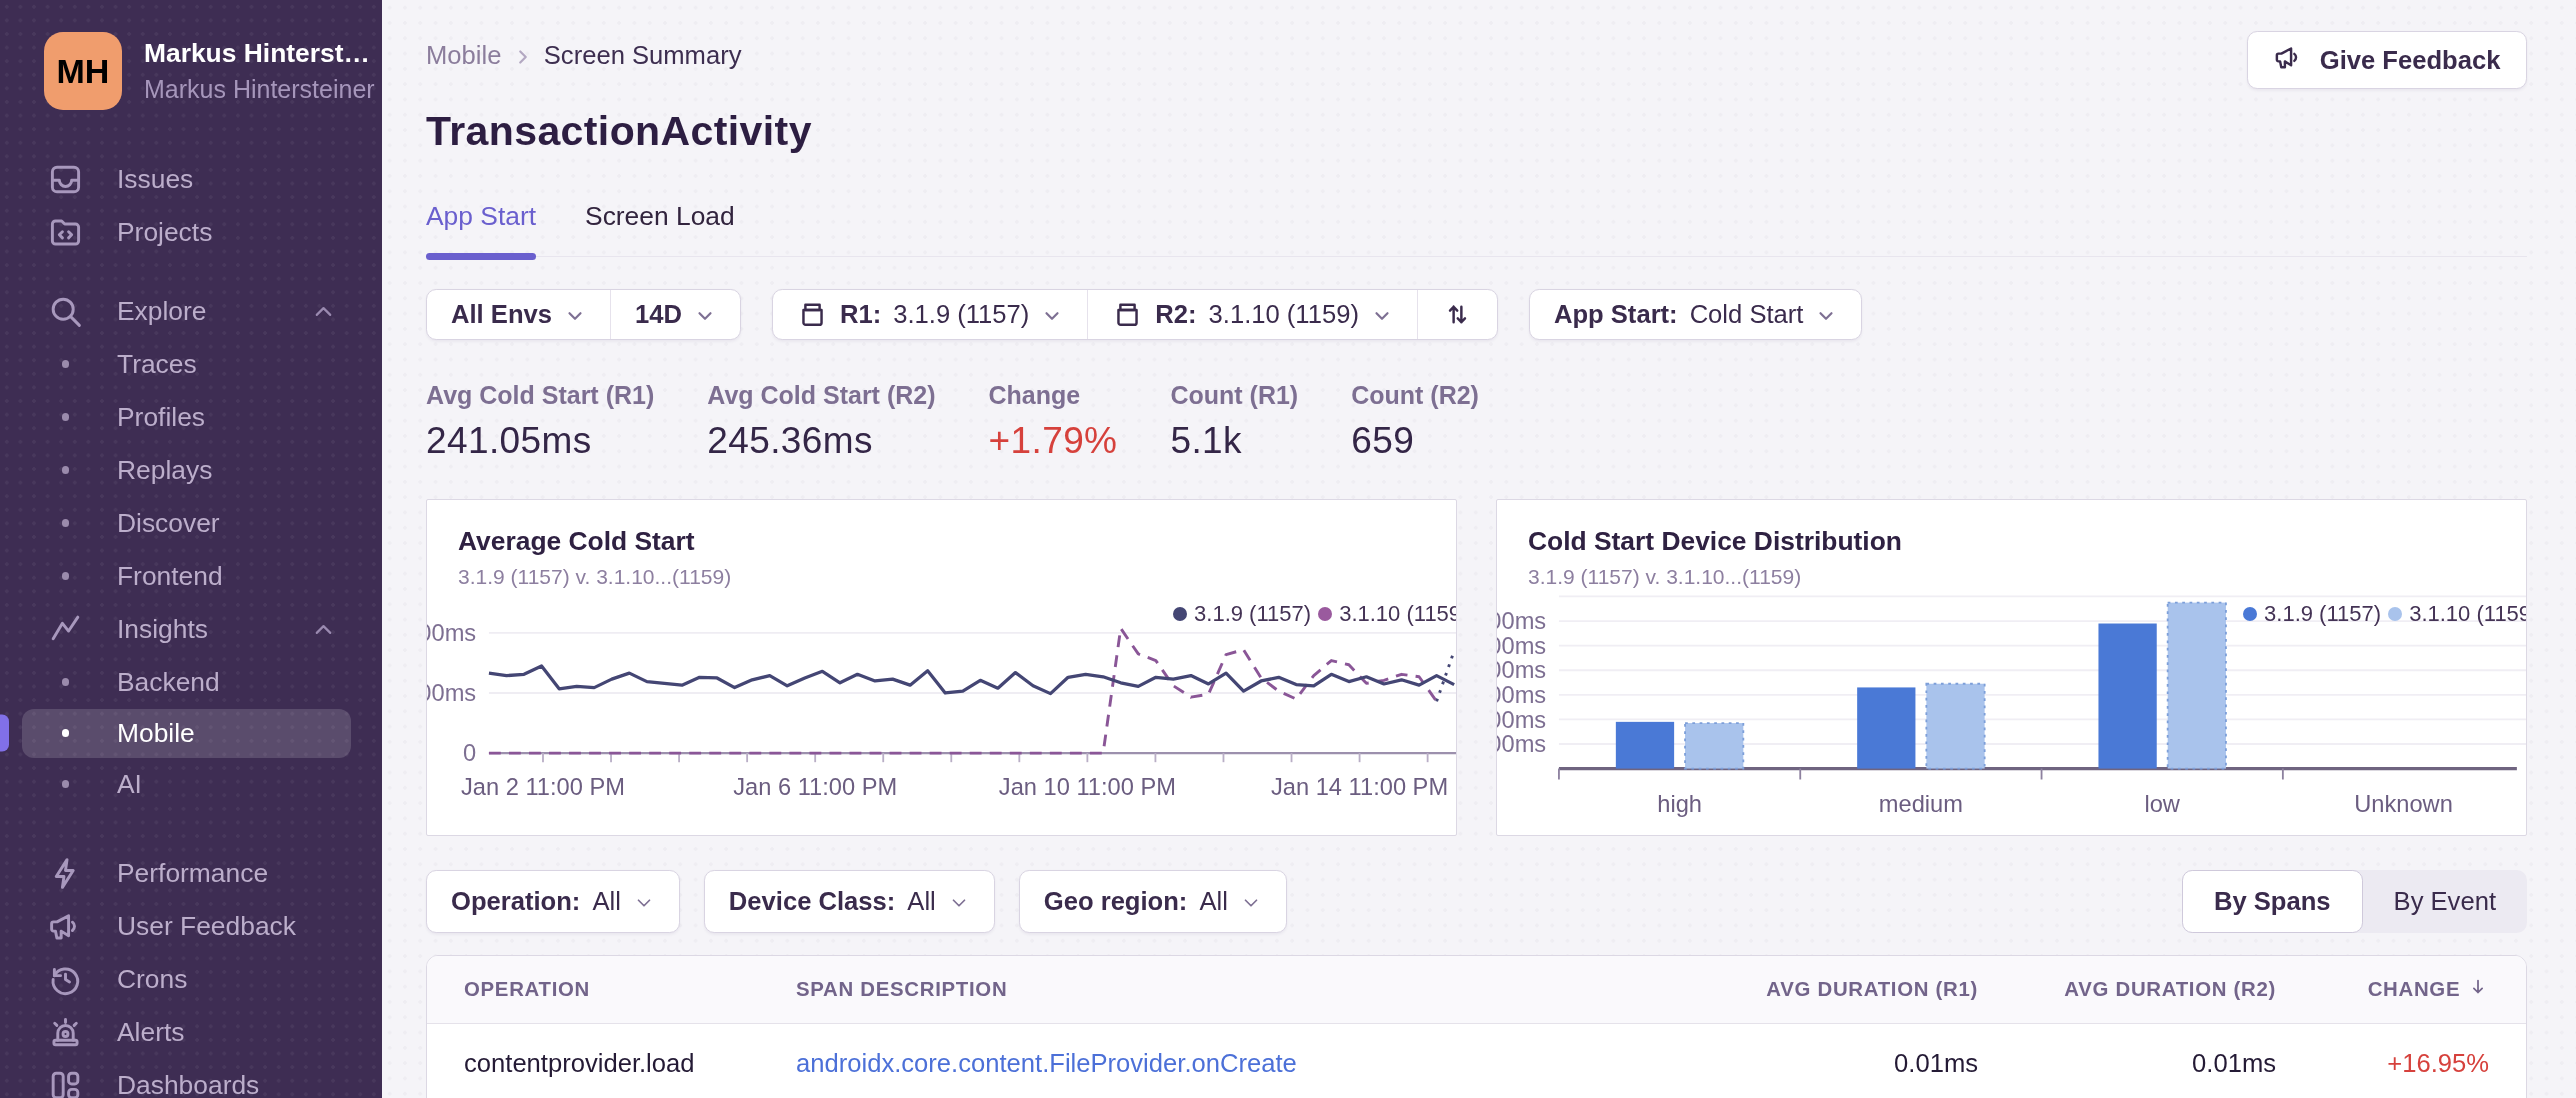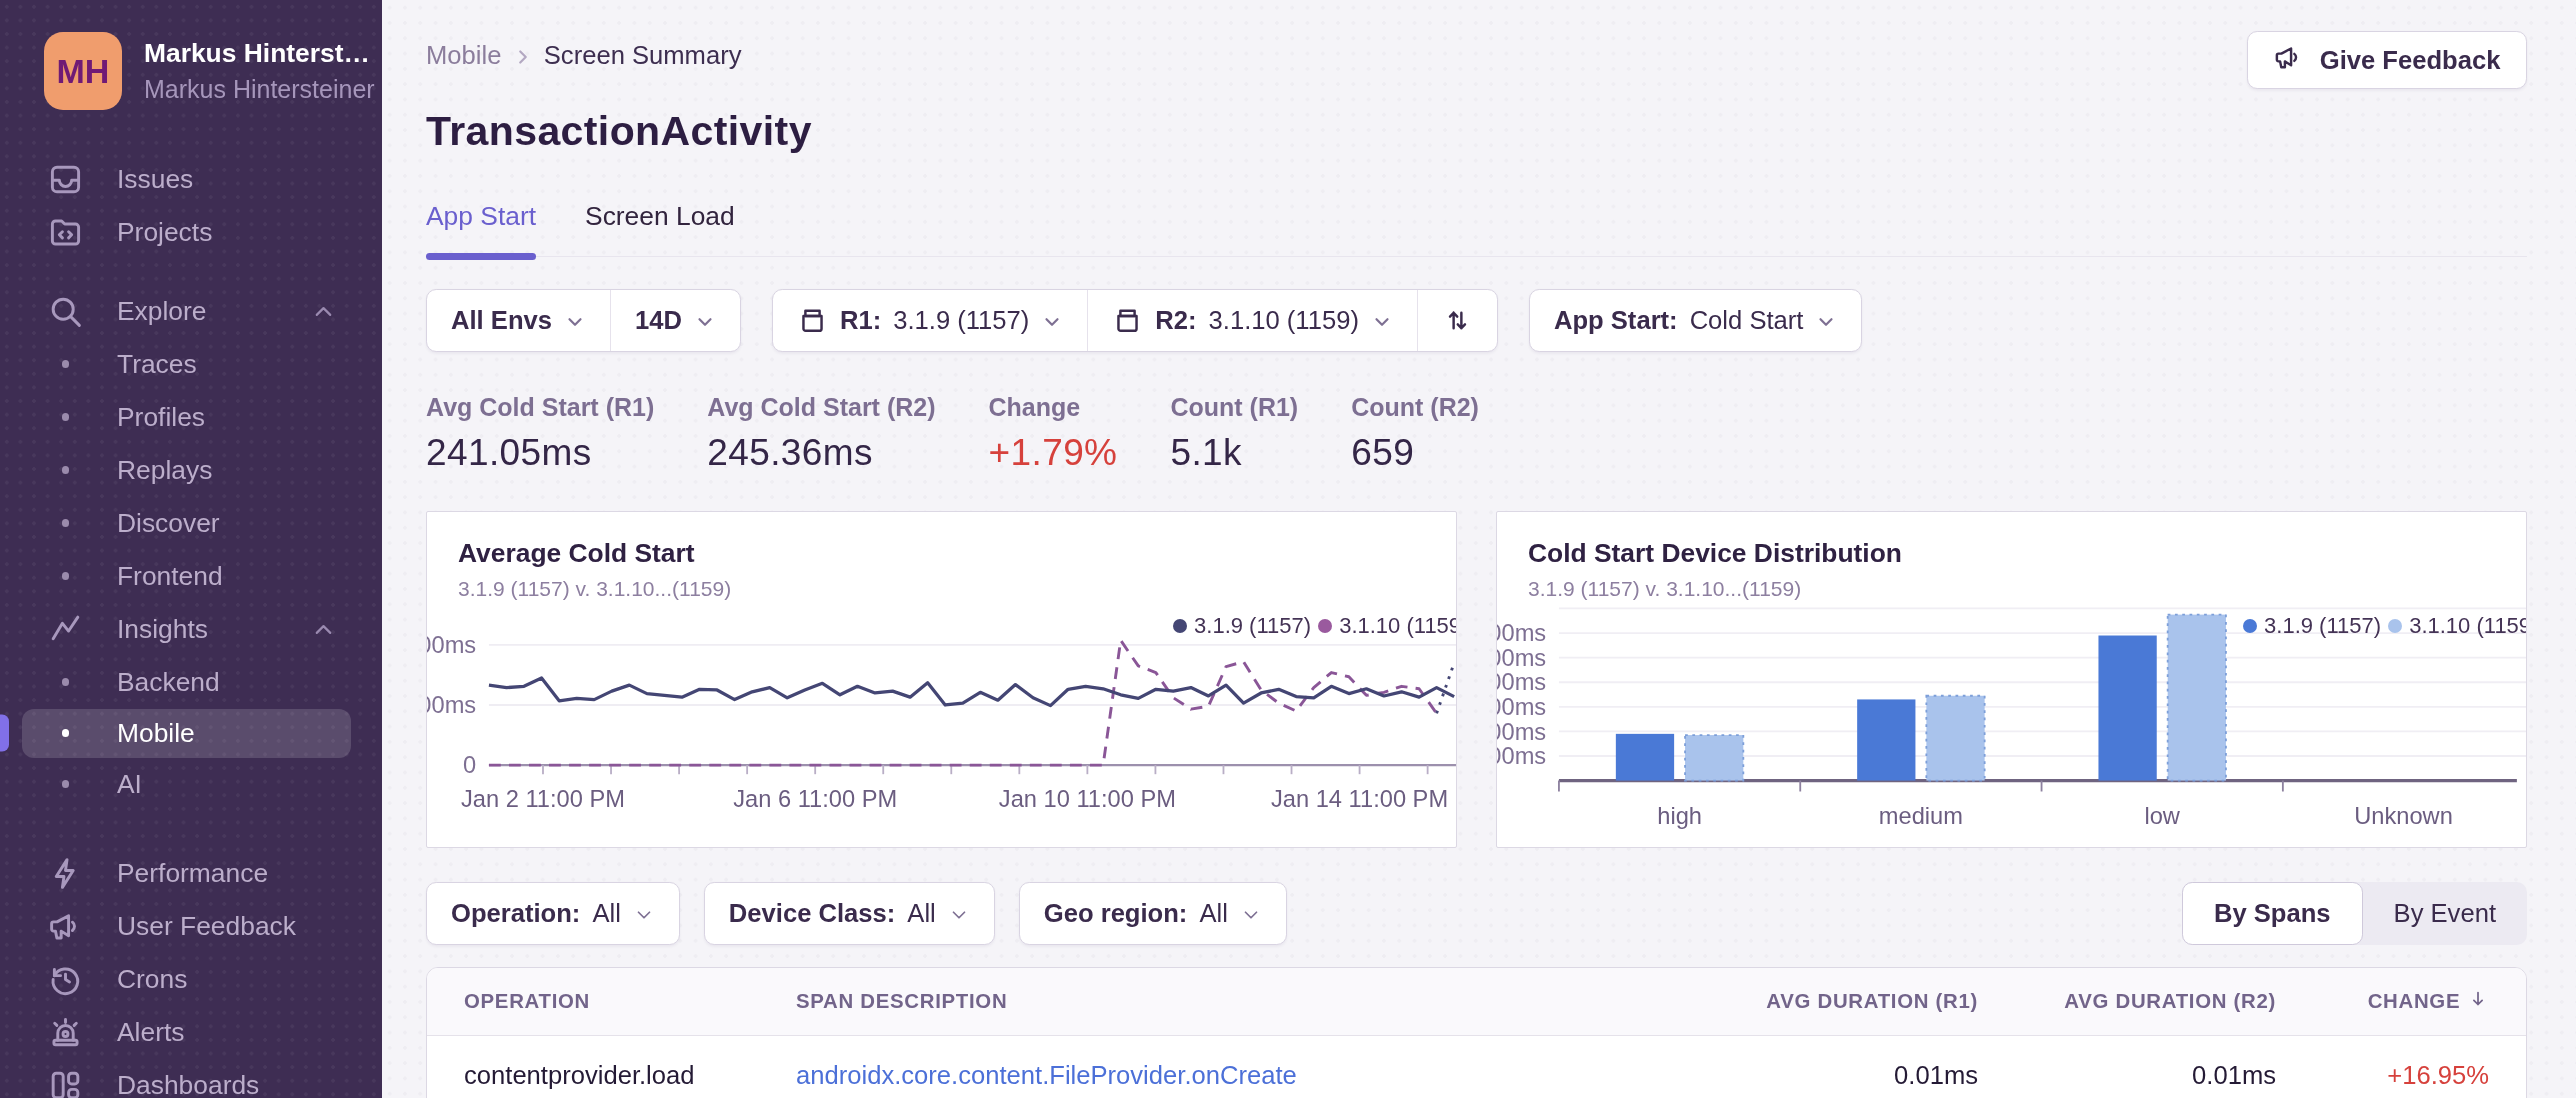--- a/index.html
+++ b/index.html
@@ -11,21 +11,21 @@
   *{box-sizing:border-box;margin:0;padding:0}
   html,body{width:2576px;height:1099px;overflow:hidden}
   body{display:flex;font-family:"Liberation Sans","DejaVu Sans",sans-serif;background:#f5f4f8}
 
   
   .sidebar{width:382px;flex:none;background:var(--sidebar-bg);position:relative;overflow:hidden}
   .sidebar::before{content:'';position:absolute;inset:0;
     background-image:radial-gradient(rgba(255,255,255,.05) 1.7px,transparent 1.7px);
     background-size:13.6px 13.6px;pointer-events:none}
   .user-card{display:flex;gap:22px;margin:32px 25.6px 43px 44px;align-items:center;position:relative}
-  .avatar{width:78px;height:78px;border-radius:19px;background:var(--avatar-bg);color:#701a75;
+  .avatar{width:78px;height:78px;border-radius:19px;background:var(--avatar-bg);color:#000000;
     font-weight:700;font-size:34px;display:flex;align-items:center;justify-content:center;flex:none}
   .user-name{font-size:26.4px;font-weight:700;color:#fff;white-space:nowrap}
   .user-org{font-size:25px;color:#a696bb;margin-top:6.8px;white-space:nowrap}
   .nav{position:relative}
   .nav-section + .nav-section{margin-top:25.6px}
   .nav-section:nth-child(3){margin-top:36px}
   .nav-item{display:flex;align-items:center;height:53px;margin:0 31px 0 22px;padding:0 13.6px 0 24px;
     border-radius:12px;font-size:26.4px;color:#bcaecb;position:relative;cursor:pointer}
   .nav-item .icon{width:39px;height:39px;flex:none;display:flex;align-items:center;justify-content:center;color:#a898bd}
   .nav-item .icon svg{width:37px;height:37px}
@@ -53,21 +53,21 @@
   .feedback-btn .icon svg{width:31px;height:31px}
   .page-title{font-size:41px;font-weight:700;color:#2d1e42;margin-top:19px;letter-spacing:0.4px}
 
   .tabs{display:flex;gap:49px;margin-top:46px;border-bottom:1.7px solid #e8e5ee}
   .tab{font-size:26.4px;padding-bottom:24px;position:relative;color:#32243e;cursor:pointer}
   .tab.active{color:var(--accent)}
   .tab.active::after{content:'';position:absolute;left:0;right:0;bottom:-4.3px;height:7.7px;border-radius:4.3px;background:var(--accent)}
 
   .filter-row{display:flex;gap:31px;margin-top:32px;align-items:center}
   .fgroup{display:flex;align-items:stretch;background:#fff;border:1.7px solid #d9d4e2;border-radius:10.2px;
-    height:63px;box-shadow:0 1.7px 2.6px rgba(40,20,70,.05)}
+    height:51px;box-shadow:0 1.7px 2.6px rgba(40,20,70,.05)}
   .fbtn{display:flex;align-items:center;gap:12px;padding:0 24px;font-size:25.6px;color:#3a2b4c;cursor:pointer}
   .fbtn + .fbtn{border-left:1.7px solid #e6e2ec}
   .fbtn b{font-weight:700}
   .cd{width:22px;height:22px;color:#7e7093}
   .cd svg{width:22px;height:22px}
   .ricon{width:31px;height:31px;color:#3a2b4c}
   .ricon svg{width:31px;height:31px}
 
   .stats{display:flex;gap:53px;margin-top:41px}
   .stat .lbl{font-size:25px;font-weight:700;color:#7d6f92;white-space:nowrap}

